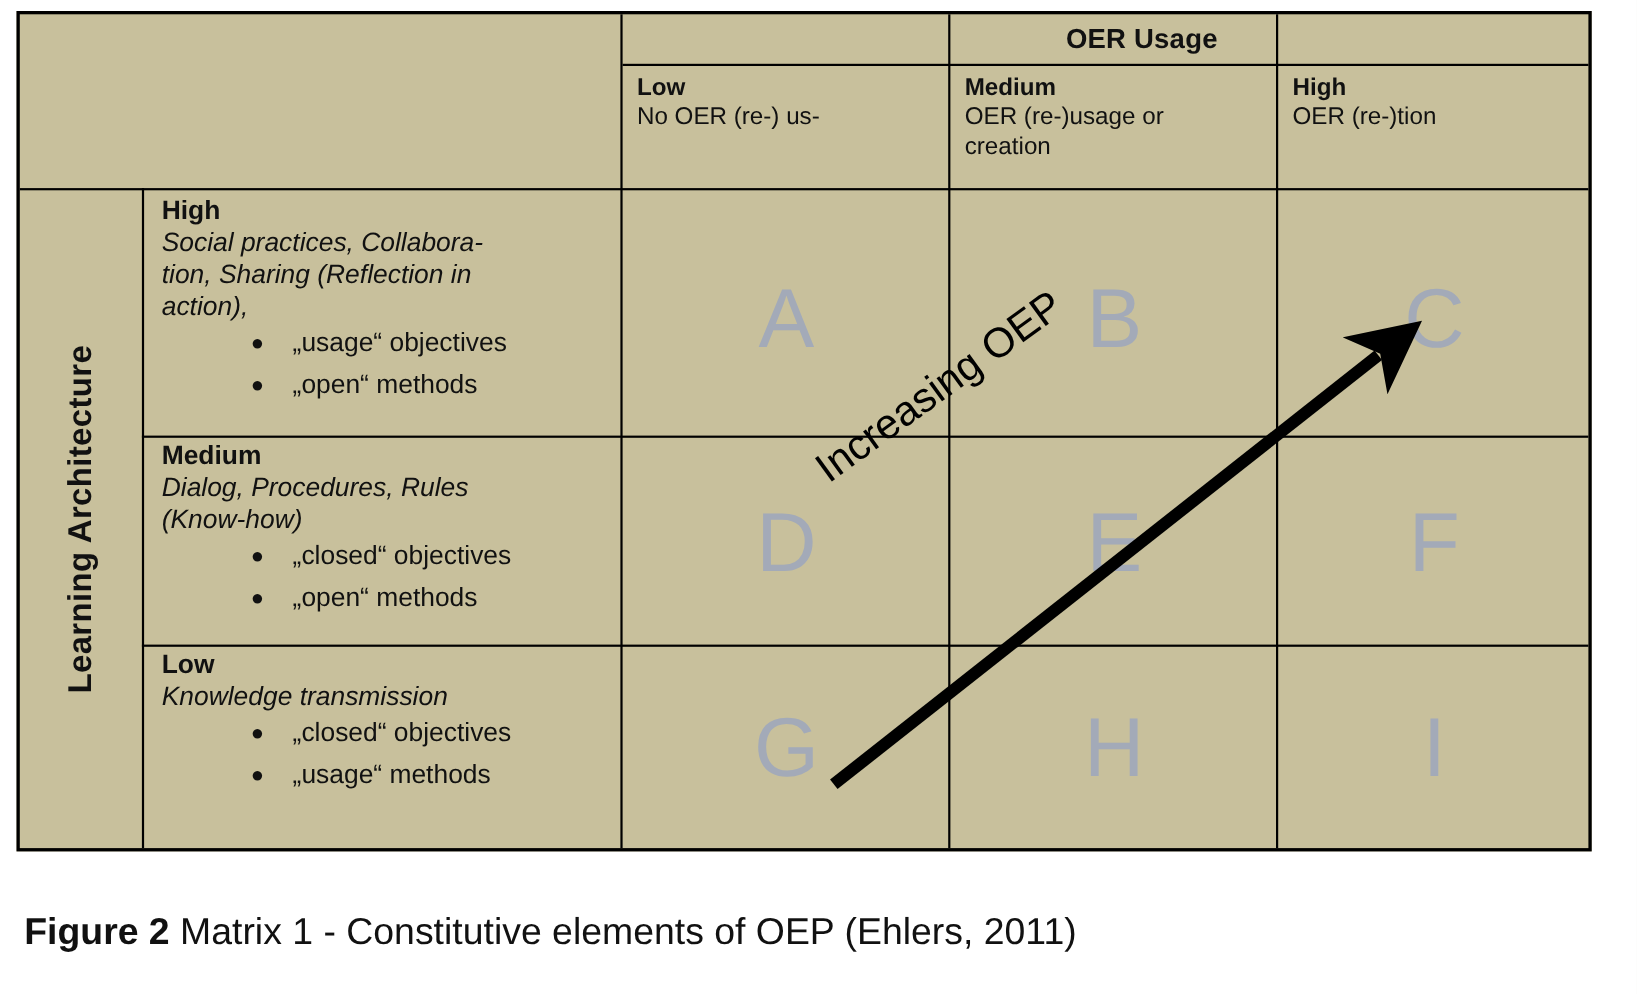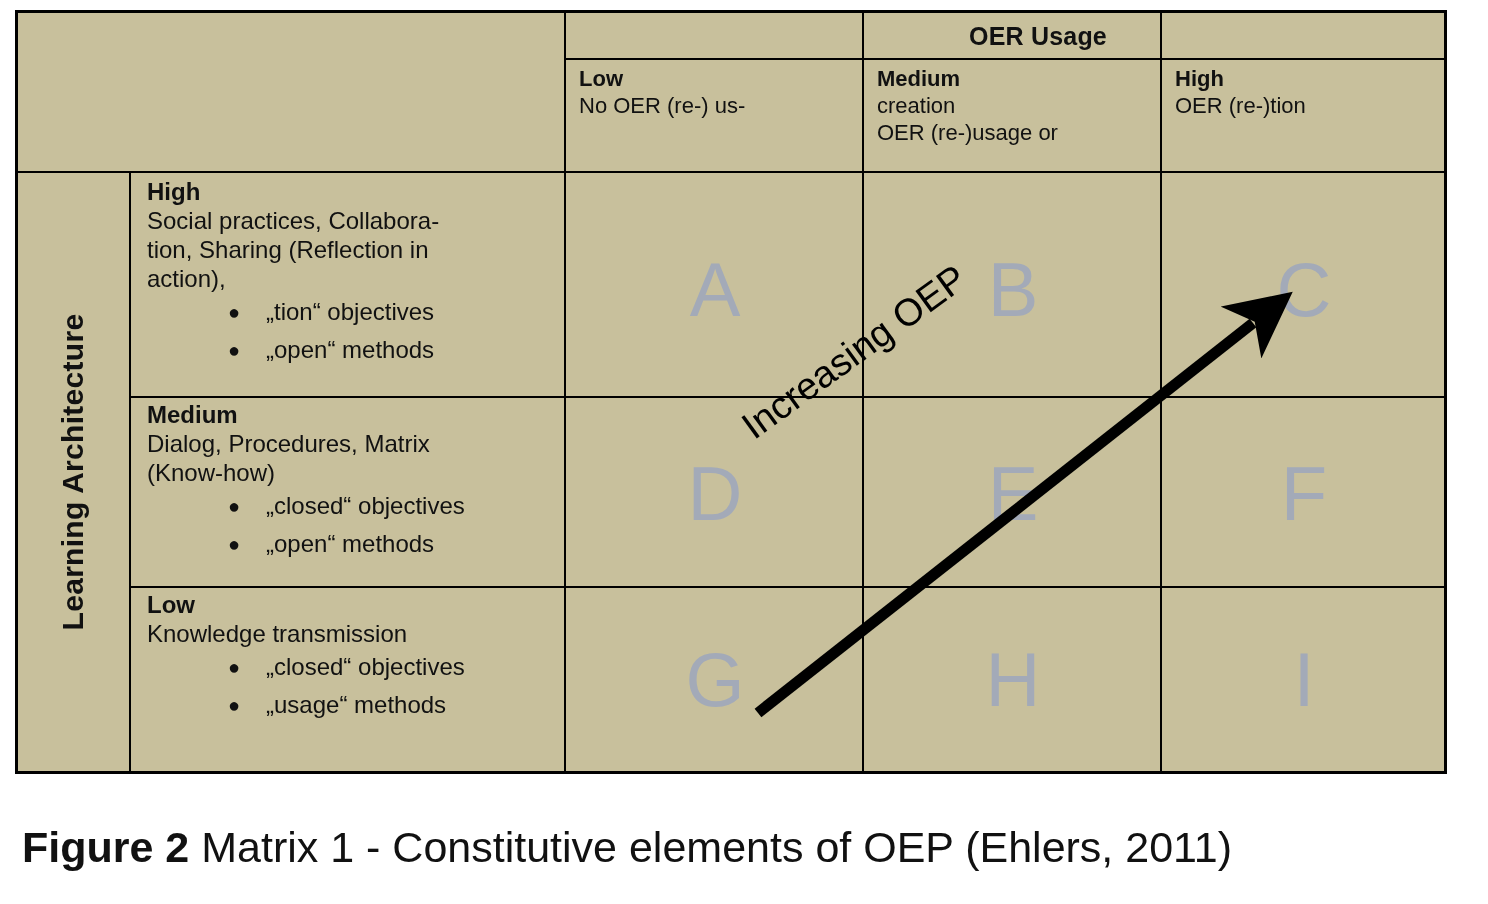--- a/index.html
+++ b/index.html
@@ -106,20 +106,21 @@
     padding: 2px 6px 0 16px;
     font-size: 24px;
     line-height: 29px;
   }
   .row-label .rl-title {
     font-weight: bold;
     display: block;
   }
   .row-label .rl-desc {
     display: block;
+    font-style: italic;
   }
   .row-label ul {
     margin: 0;
     padding: 0;
     list-style: none;
   }
   .row-label li {
     position: relative;
     padding-left: 119px;
     line-height: 38px;
@@ -162,21 +163,21 @@
     font-size: 38px;
     white-space: nowrap;
     color: #000000;
   }
 
   
   #figure-caption {
     position: absolute;
     left: 22px;
     top: 826px;
-    font-size: 43px;
+    font-size: 34px;
     line-height: 42px;
     color: #111111;
     white-space: nowrap;
   }
   #figure-caption .cap-label {
     font-weight: bold;
   }
 </style>
 </head>
 <body>
@@ -185,53 +186,53 @@
 
   <div id="oer-usage-title">OER Usage</div>
 
   <div class="col-head" style="left:548px; width:298px;">
     <span class="ch-title">Low</span>
     <span class="ch-desc">No OER (re-) us-</span>
   </div>
 
   <div class="col-head" style="left:846px; width:298px;">
     <span class="ch-title">Medium</span>
+    <span class="ch-desc">OER (re-)usage  or</span>
     <span class="ch-desc">creation</span>
-    <span class="ch-desc">OER (re-)usage  or</span>
   </div>
 
   <div class="col-head" style="left:1144px; width:284px;">
     <span class="ch-title">High</span>
     <span class="ch-desc">OER (re-)tion</span>
   </div>
 
   <div id="learning-architecture-label">
     <span>Learning Architecture</span>
   </div>
 
   <div class="row-label" style="top:162px; height:229px;">
     <span class="rl-title">High</span>
     <span class="rl-desc">Social practices, Collabora-</span>
     <span class="rl-desc">tion, Sharing (Reflection in</span>
     <span class="rl-desc">action),</span>
     <ul>
       <li>
         <span class="bullet">●</span>
-        <span>„tion“ objectives</span>
+        <span>„usage“ objectives</span>
       </li>
       <li>
         <span class="bullet">●</span>
         <span>„open“ methods</span>
       </li>
     </ul>
   </div>
 
   <div class="row-label" style="top:385px; height:190px;">
     <span class="rl-title">Medium</span>
-    <span class="rl-desc">Dialog, Procedures, Matrix</span>
+    <span class="rl-desc">Dialog, Procedures, Rules</span>
     <span class="rl-desc">(Know-how)</span>
     <ul>
       <li>
         <span class="bullet">●</span>
         <span>„closed“ objectives</span>
       </li>
       <li>
         <span class="bullet">●</span>
         <span>„open“ methods</span>
       </li>

